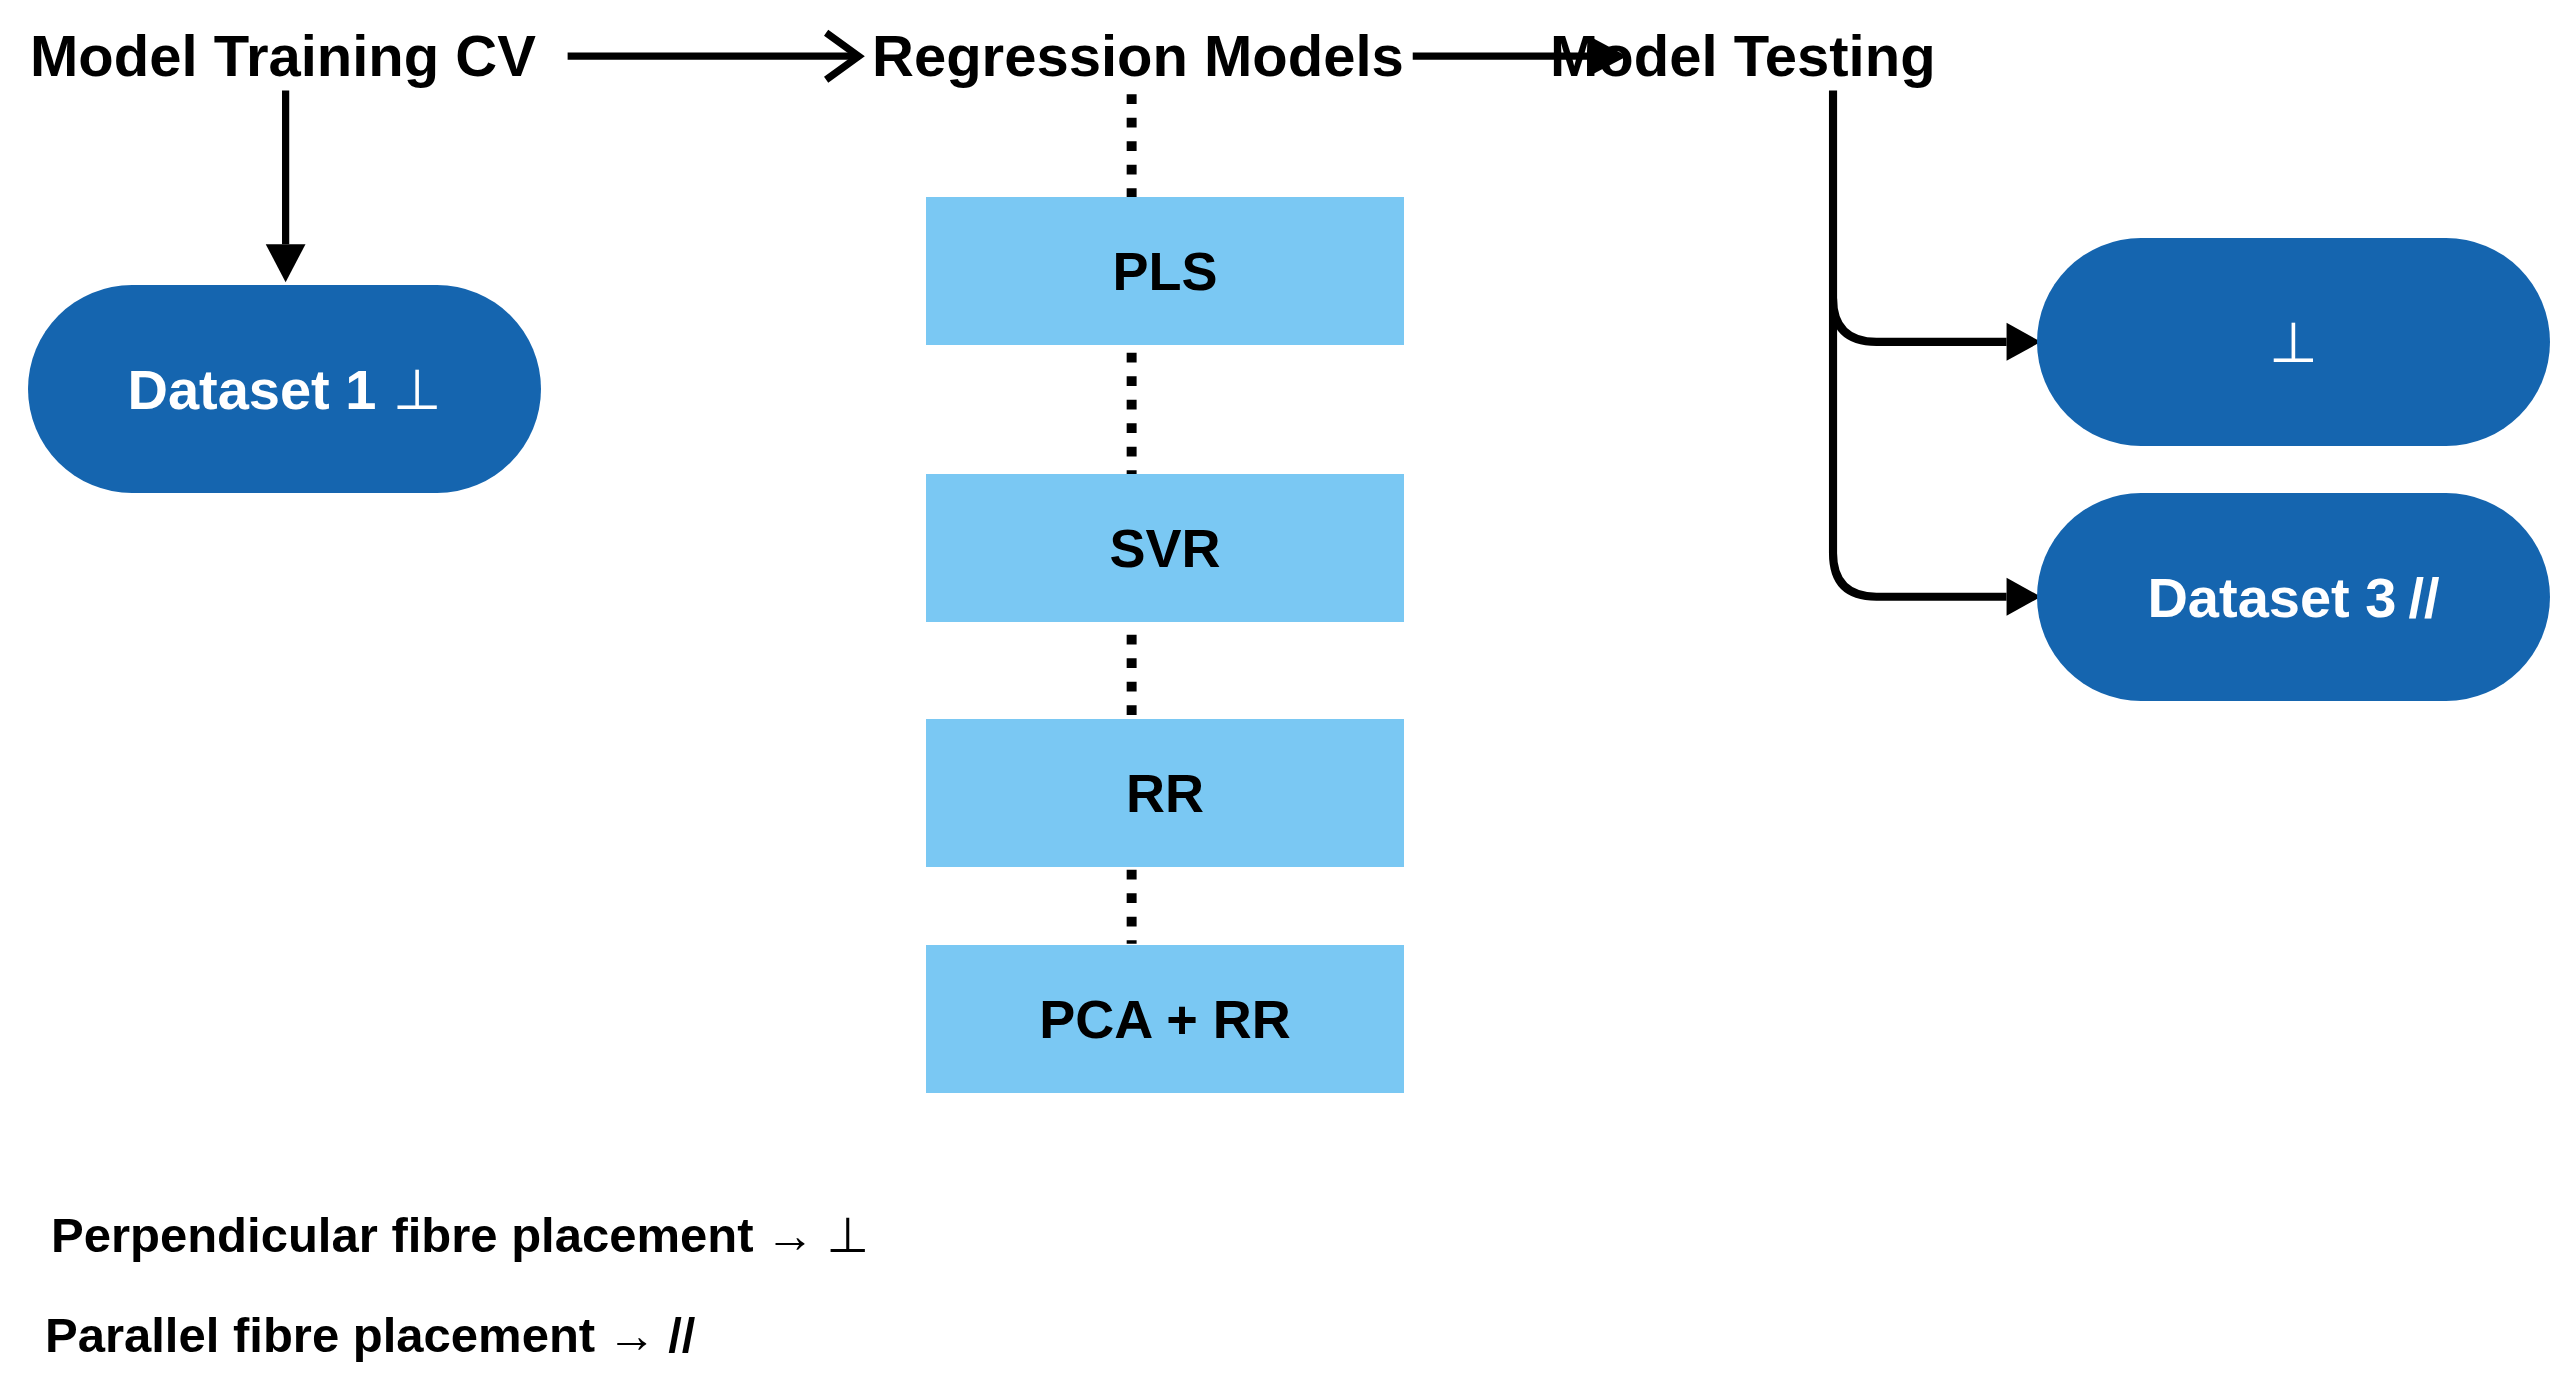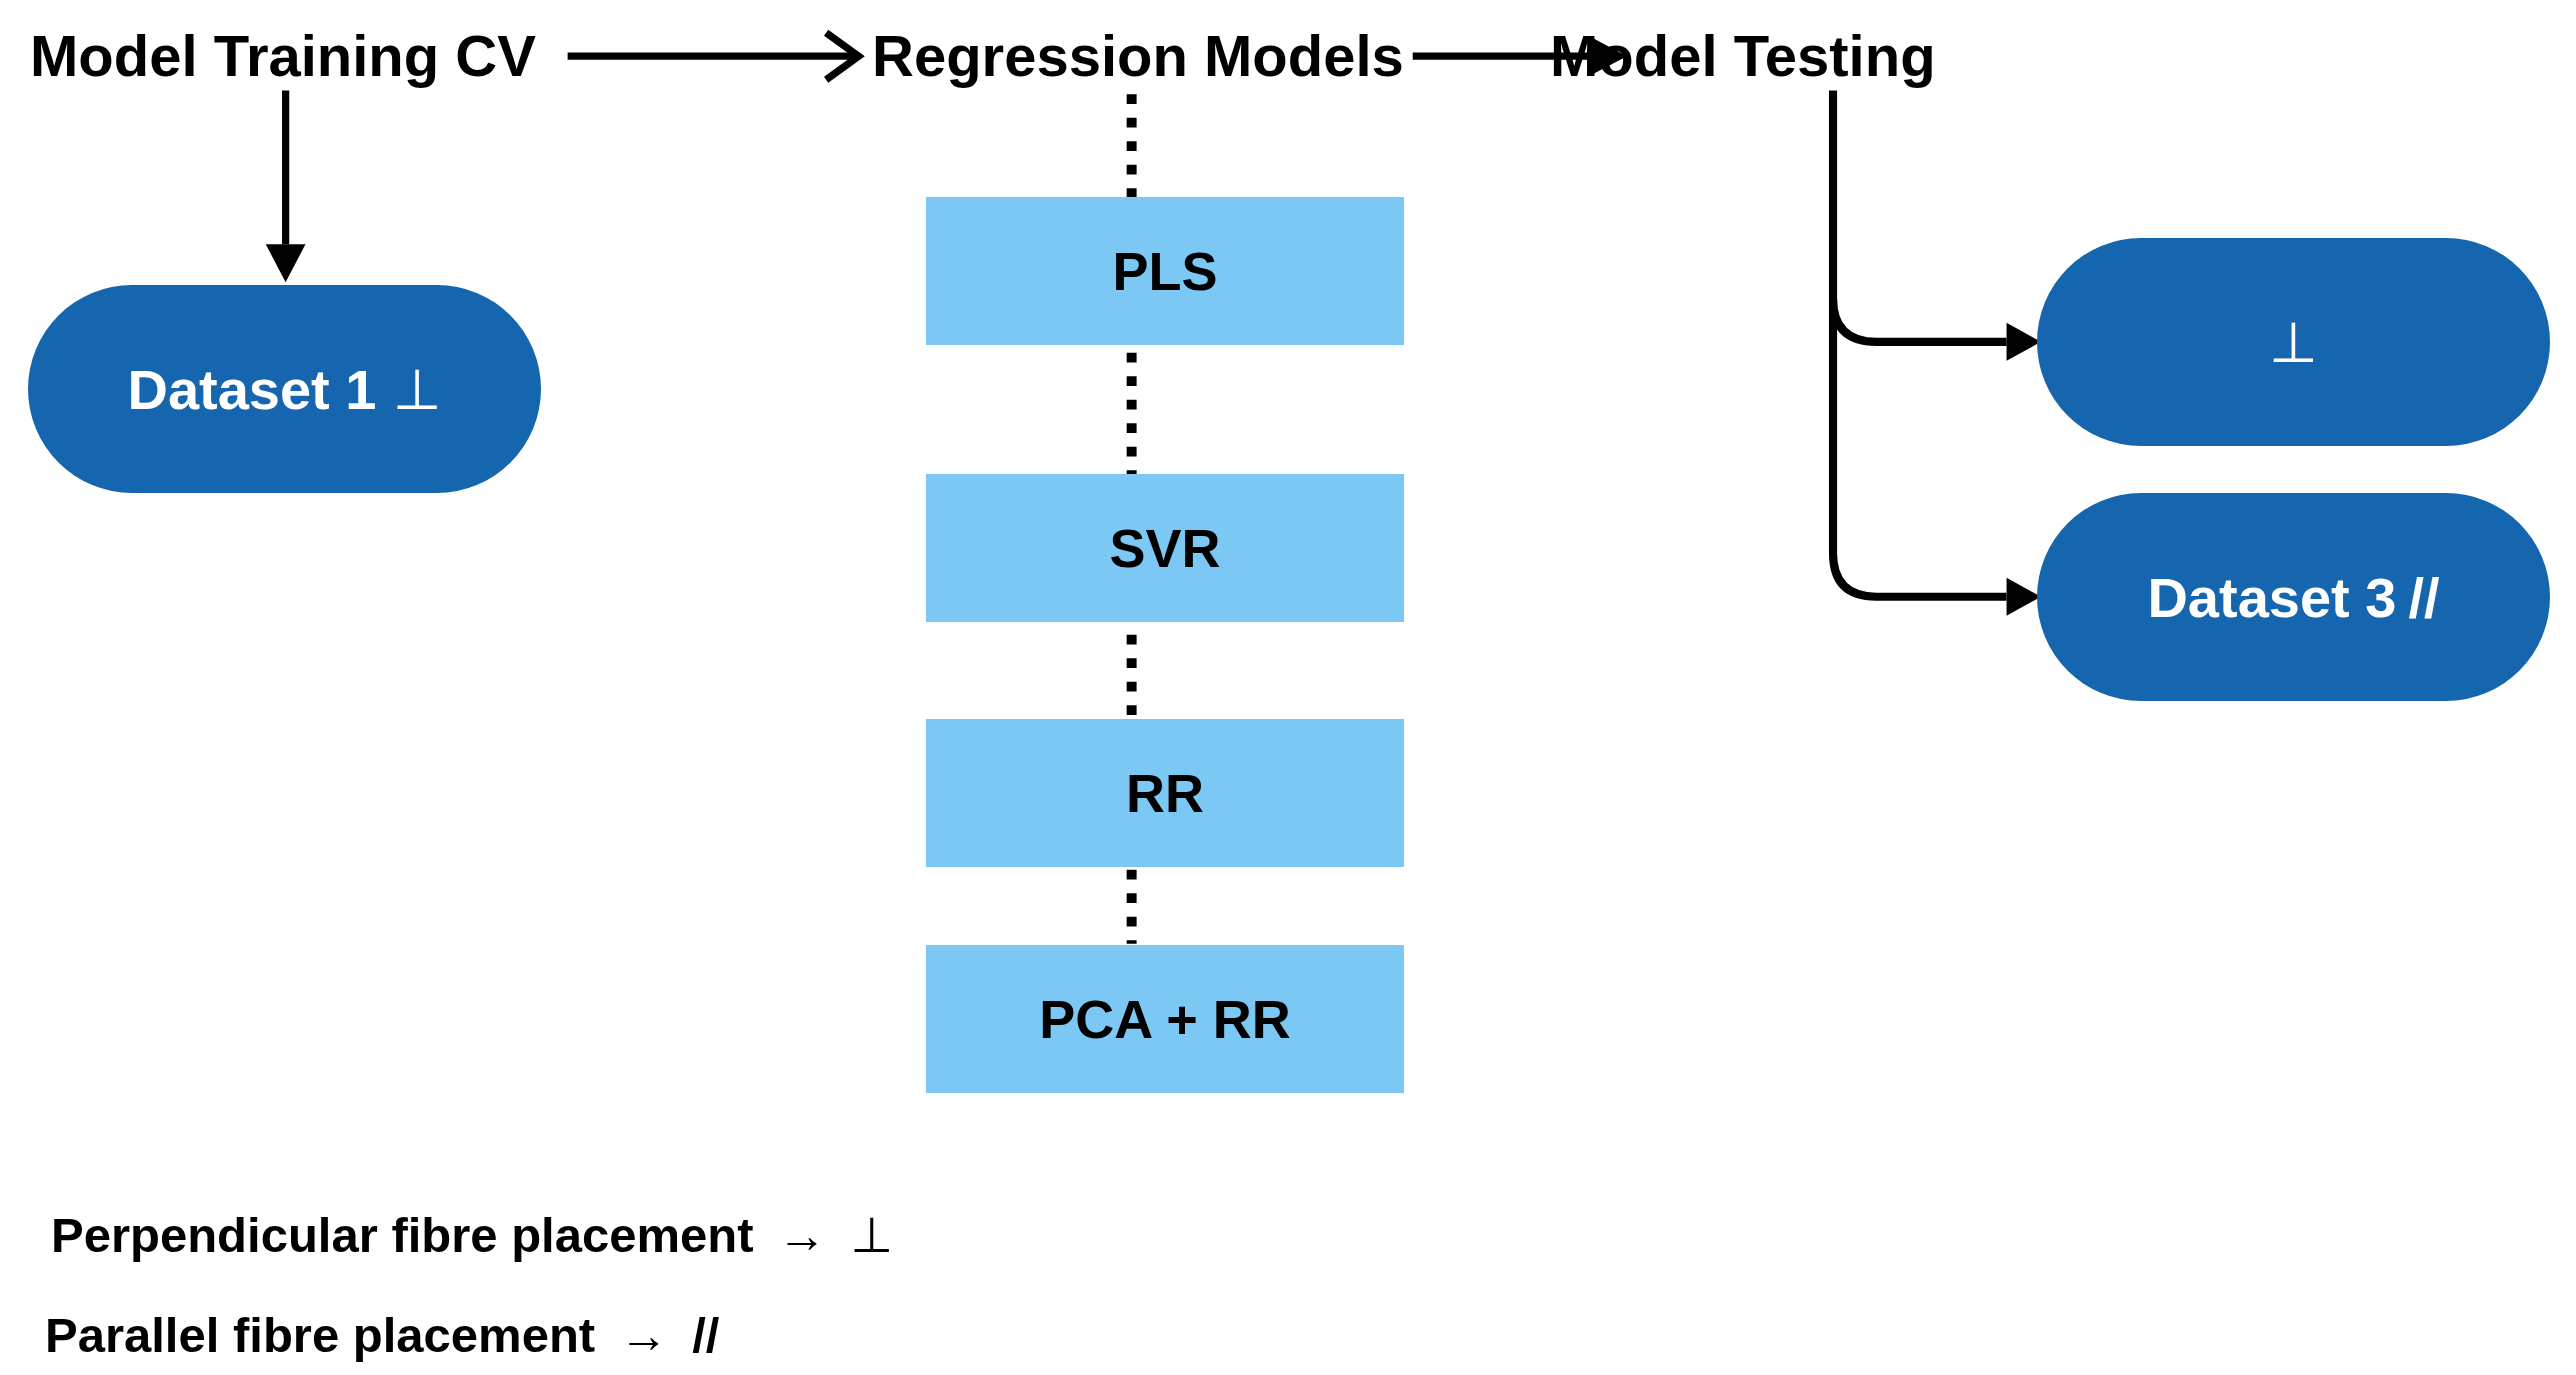--- a/index.html
+++ b/index.html
@@ -34,21 +34,21 @@
     border-radius:104px;display:flex;align-items:center;justify-content:center;
     gap:16.3px;color:#fff;font-size:56px;font-weight:700;white-space:nowrap;
   }
   #pill-d1{left:28px;top:285px;}
   #pill-d2{left:2037px;top:238px;}
   #pill-d3{left:2037px;top:493px;gap:12px;}
   .sym-perp{font-weight:400;}
   .sym-par{font-weight:700;}
 
   .legend-item{
-    position:absolute;display:flex;align-items:baseline;gap:24px;
+    position:absolute;display:flex;align-items:baseline;gap:12px;
     font-size:49px;font-weight:700;color:#000;white-space:nowrap;line-height:1;
   }
   #legend-perpendicular{left:51px;top:1211px;}
   #legend-parallel{left:45px;top:1311px;}
   .legend-arrow{font-weight:700;}
   .legend-sym-perp{font-weight:400;}
   .legend-sym-par{font-weight:700;}
 </style>
 </head>
 <body>

